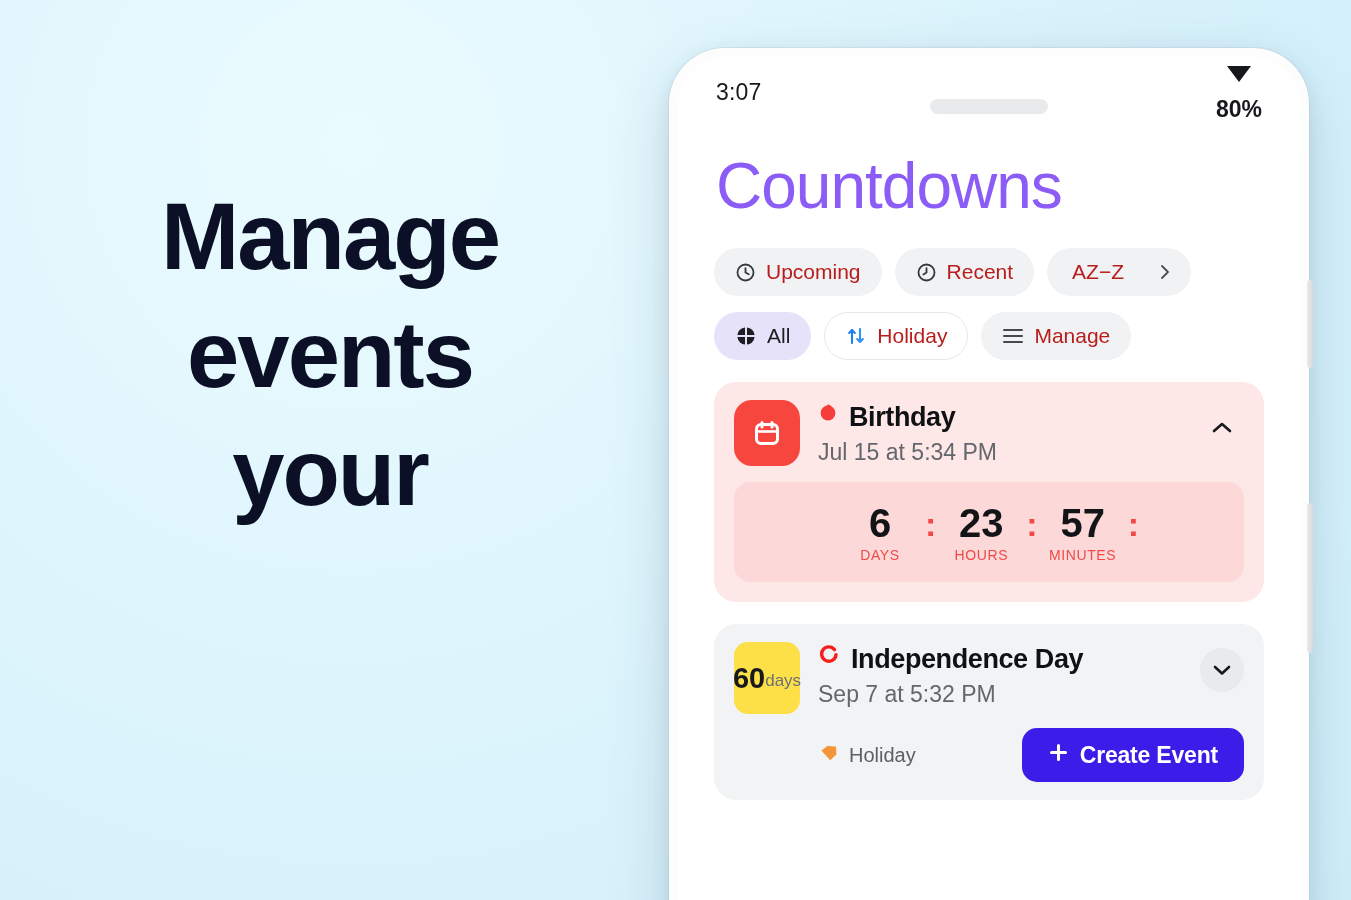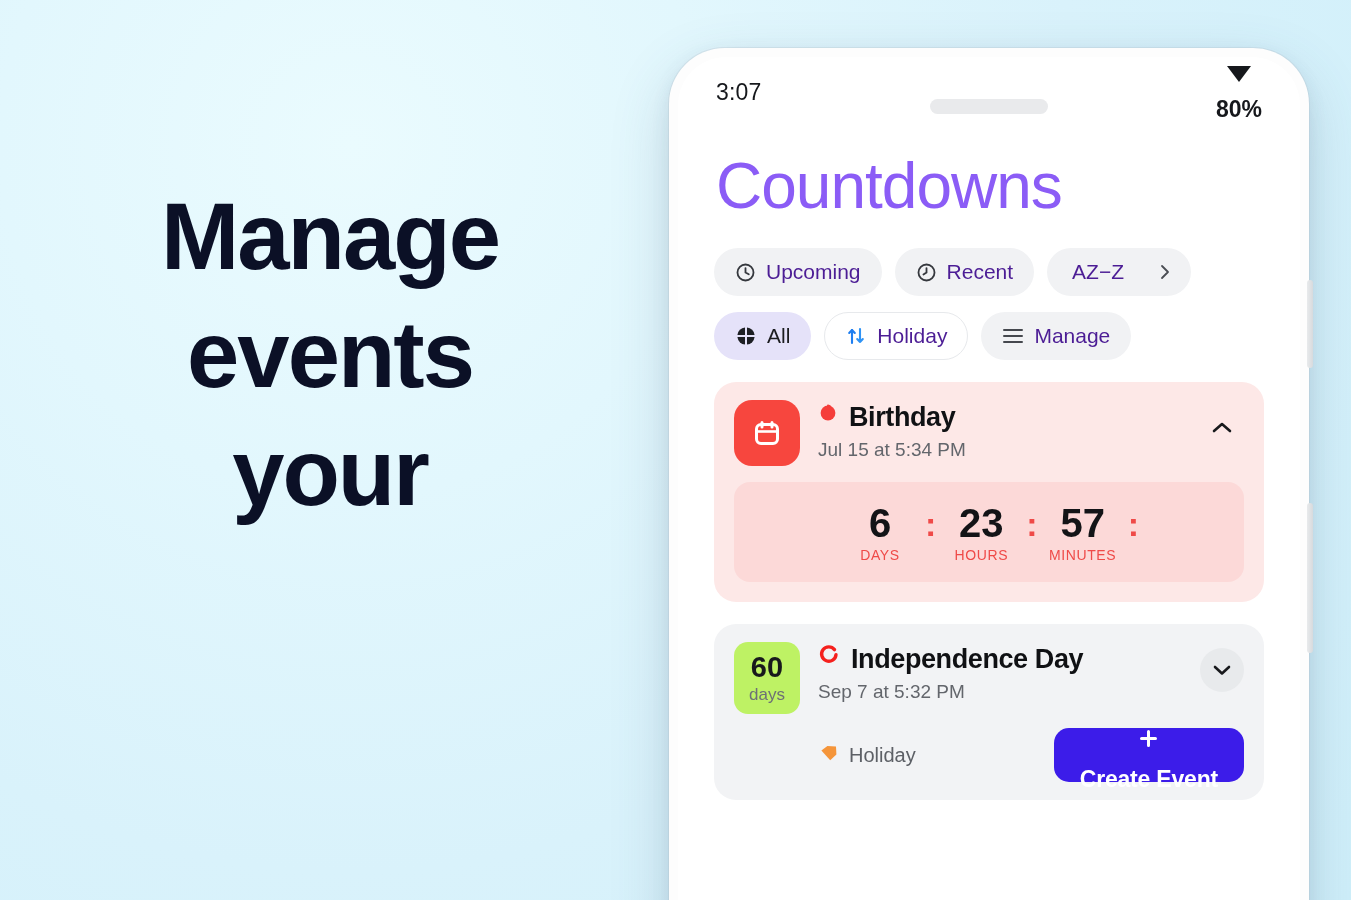--- a/index.html
+++ b/index.html
@@ -113,21 +113,21 @@
   }
   .chip-row.second { margin-top: 16px; }
   .chip {
     display: flex; align-items: center;
     gap: 10px;
     height: 48px;
     padding: 0 20px;
     border-radius: 24px;
     background: #f1f2f4;
     font-size: 21px;
-    color: #4c1d95;
+    color: #b91c1c;
     white-space: nowrap;
     border: 1px solid transparent;
   }
   .chip.wide { padding: 0 18px 0 24px; gap: 34px; }
   .chip.purple { background: #e5e2f9; color: #1c1d20; }
   .chip.outline { background: #ffffff; border: 1px solid #e7e9ec; }
   .chip-ico { display: flex; align-items: center; }
 
   
   .cards { padding: 0 36px; margin-top: 22px; }
@@ -144,37 +144,37 @@
   .cal-badge {
     width: 66px; height: 66px;
     border-radius: 18px;
     background: #f7463e;
     display: flex; align-items: center; justify-content: center;
     flex: none;
   }
   .days-badge {
     width: 66px; height: 72px;
     border-radius: 14px;
-    background: #bef264;
-    display: flex; flex-direction: column;
+    background: #fde047;
+    display: flex; flex-direction: row;
     align-items: center; justify-content: center;
     flex: none;
   }
   .days-num { font-size: 29px; font-weight: 700; color: #18191c; line-height: 1; }
   .days-lbl { font-size: 17px; color: #6d7076; margin-top: 4px; line-height:1; }
 
   .card-info { flex: 1 1 auto; min-width: 0; padding-top: 2px; }
   .card-title-row { display: flex; gap: 11px; }
   .card-title {
     font-size: 27px; font-weight: 700; color: #101114;
     letter-spacing: -.4px; white-space: nowrap;
   }
   .card-sub {
     margin-top: 6px;
-    font-size: 19px; color: #63666c;
+    font-size: 23px; color: #63666c;
   }
   .chev {
     flex: none;
     width: 44px; height: 44px;
     display: flex; align-items: center; justify-content: center;
     margin-top: 6px;
   }
   .chev.circle { background: #e8eaec; border-radius: 50%; }
 
   
@@ -210,21 +210,20 @@
     display: flex; align-items: center; gap: 11px;
     background: #3c1ce9;
     color: #ffffff;
     height: 54px;
     padding: 0 26px;
     border-radius: 15px;
     font-size: 23px;
     font-weight: 700;
     letter-spacing: -.2px;
     border: none;
-    flex-direction: column;
   }
 </style>
 </head>
 <body>
 
 <div class="bg"></div>
 
 <div class="promo">
   <div class="promo-line">Manage</div>
   <div class="promo-line">events</div>

